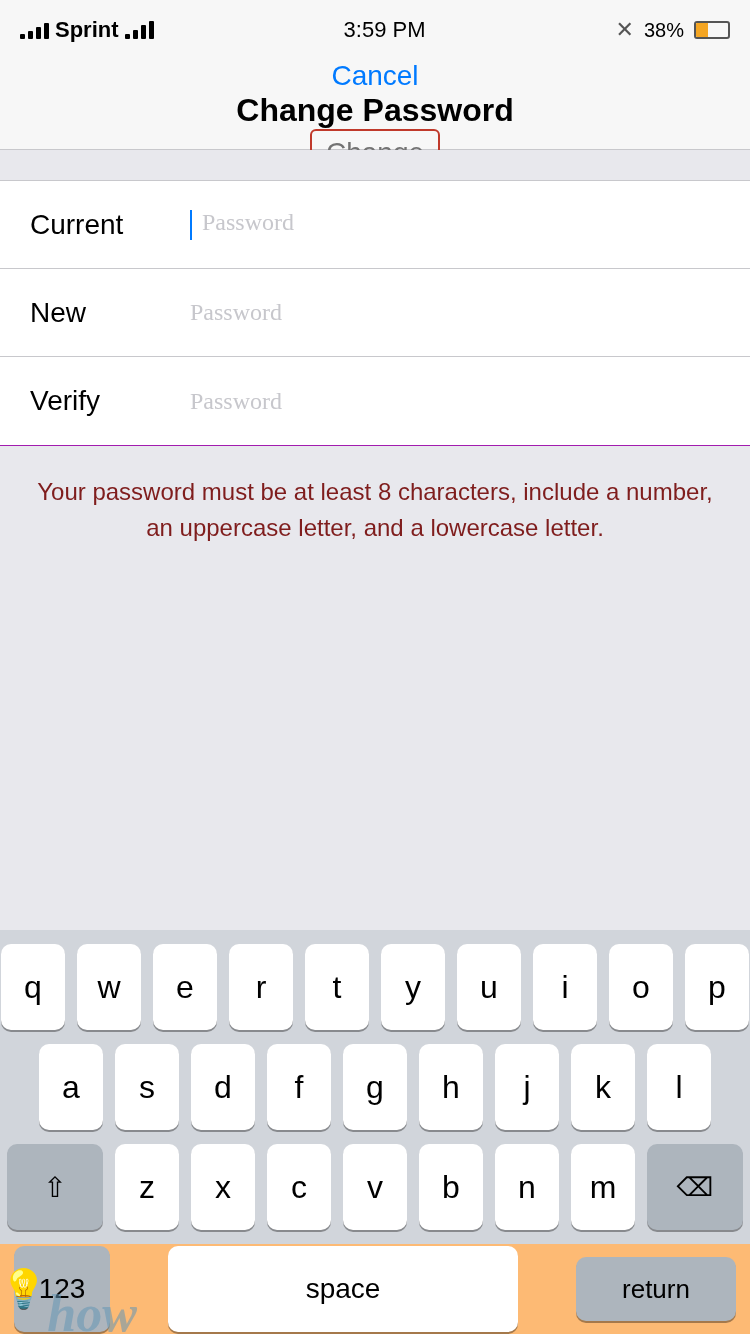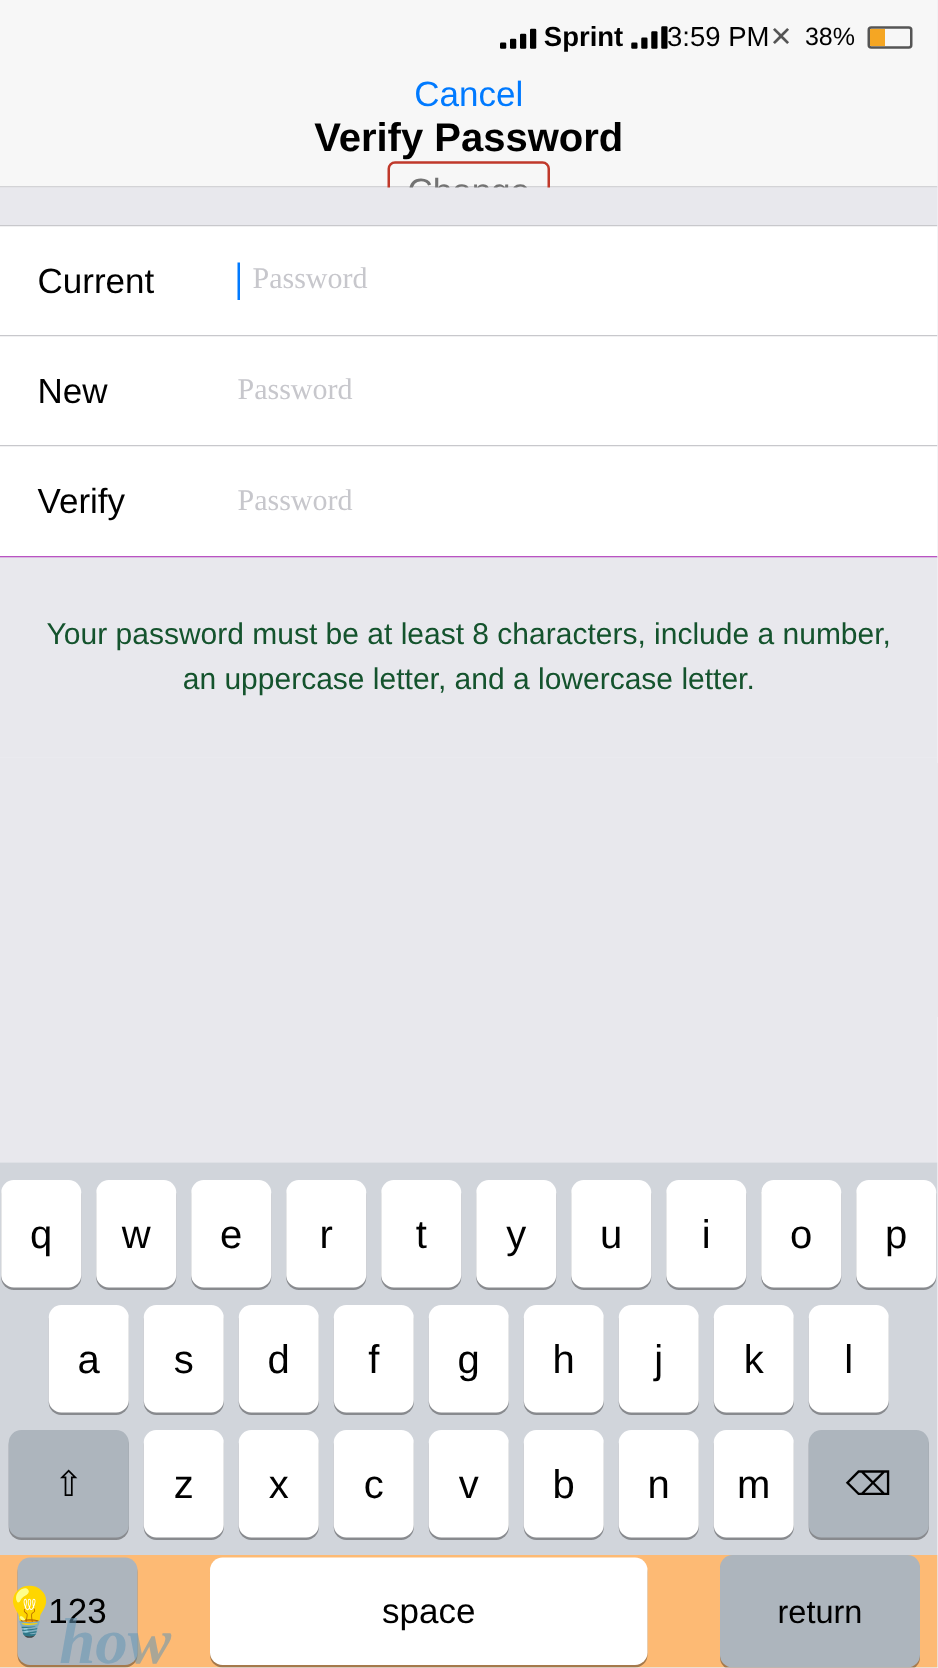--- a/index.html
+++ b/index.html
@@ -15,21 +15,21 @@
       flex-direction: column;
     }
 
     
     .status-bar {
       width: 750px;
       height: 60px;
       background: #f7f7f7;
       display: flex;
       align-items: center;
-      justify-content: flex-end;
+      justify-content: space-between;
       padding: 0 20px;
       flex-shrink: 0;
     }
     .status-left {
       display: flex;
       align-items: center;
       gap: 6px;
       font-size: 22px;
       font-weight: 600;
       color: #000;
@@ -162,23 +162,23 @@
       vertical-align: middle;
       animation: blink 1s step-end infinite;
     }
     @keyframes blink {
       0%, 100% { opacity: 1; }
       50% { opacity: 0; }
     }
 
     
     .password-hint {
-      padding: 44px 30px;
+      padding: 28px 30px;
       font-size: 24px;
-      color: #14532d;
+      color: #7f1d1d;
       line-height: 1.5;
       text-align: center;
       background: #e8e8ed;
       flex-shrink: 0;
     }
 
     
     .content-area {
       flex: 1;
       background: #e8e8ed;
@@ -223,21 +223,21 @@
     }
     .key-space {
       background: #fff;
       width: 350px;
       height: 86px;
       font-size: 28px;
     }
     .key-return {
       background: #adb5bd;
       width: 160px;
-      height: 90px;
+      height: 64px;
       font-size: 26px;
     }
     .key-delete {
       background: #adb5bd;
       width: 96px;
       height: 86px;
     }
 
     
     .keyboard-bottom {
@@ -274,21 +274,21 @@
     <span>38%</span>
     <div class="battery-body">
       <div class="battery-fill"></div>
 
     </div>
   </div>
 </div>
 
 <div class="nav-bar">
   <span class="nav-cancel">Cancel</span>
-  <span class="nav-title">Verify Password</span>
+  <span class="nav-title">Change Password</span>
   <span class="nav-change">Change</span>
 </div>
 
 <div class="section-spacer"></div>
 
 <div class="form-section">
   <div class="form-row">
     <span class="form-label">Current</span>
     <span class="form-input active">
       <span class="cursor-line"></span>

